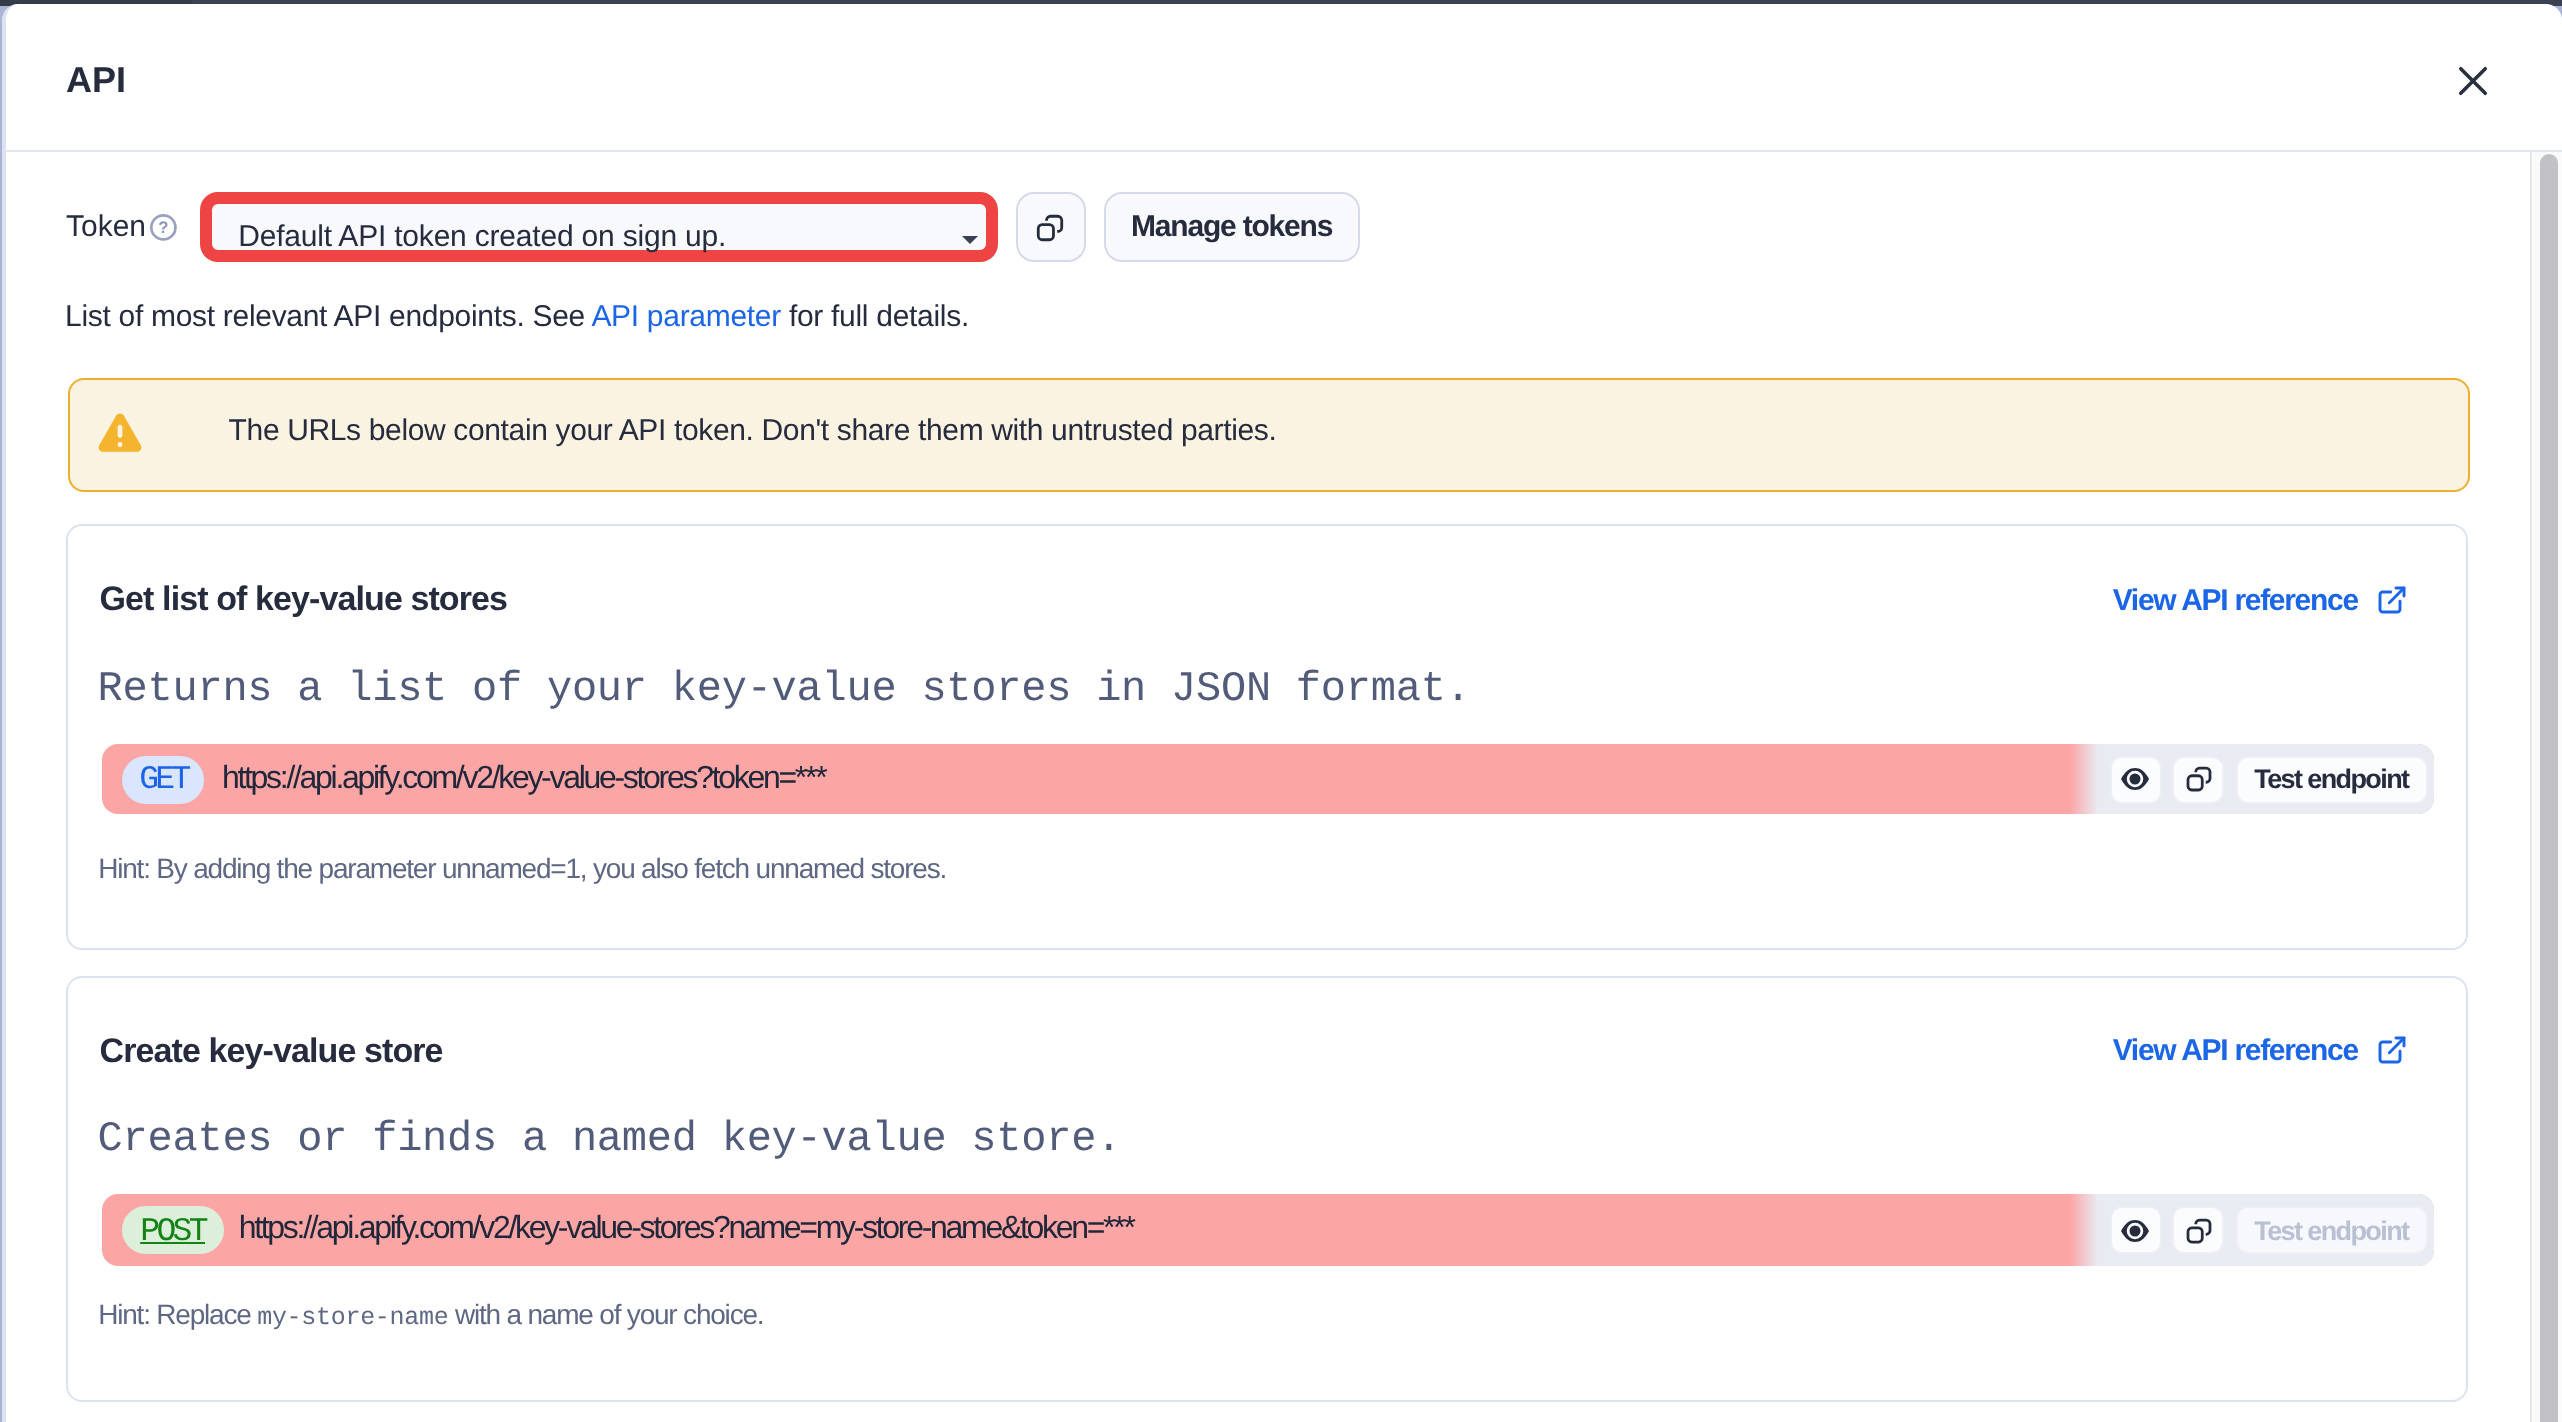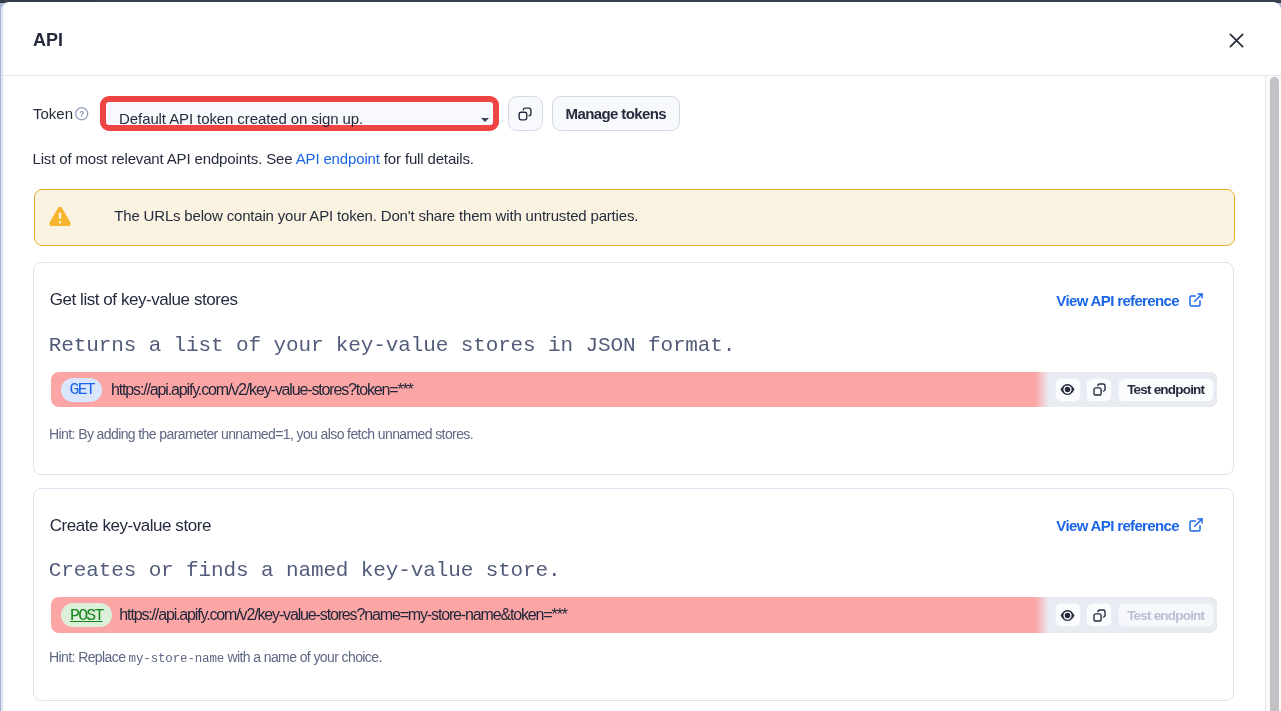--- a/index.html
+++ b/index.html
@@ -32,21 +32,21 @@
 
   .warn { left:30.5px; top:187px; width:1201px; height:56.5px; background:#FBF3E1;
           border:1px solid #EDAE2F; border-radius:8px; display:flex; align-items:center;gap:36px; }
   .warn svg { margin-left:13.5px; }
   .warn span { margin-left:6.3px; font-size:15px; color:#262C3E; letter-spacing:-0.18px; position:relative; top:-1.4px; }
 
   .card { left:30.4px; width:1200.5px; height:212.5px; background:#fff;
           border:1px solid #DDE2F0; border-radius:8px; }
   .card1 { top:260.3px; }
   .card2 { top:485.6px; height:213.5px; }
-  .ctitle { position:absolute; left:15.4px; top:27px; font-size:17px; font-weight:normal; color:#262C3E; letter-spacing:-0.45px; }
+  .ctitle { position:absolute; left:15.4px; top:27px; font-size:17px; font-weight:bold; color:#262C3E; letter-spacing:-0.45px; }
   .clink { position:absolute; right:29px; top:28.3px; font-size:15px; font-weight:bold; color:#1B66E6; letter-spacing:-0.65px; display:flex; align-items:center; }
   .clink svg { margin-left:9px; }
   .cdesc { position:absolute; left:14.4px; top:70.5px; font-size:21px; color:#525C7A; letter-spacing:-0.12px;font-family:Liberation Mono, monospace; }
   .crow { position:absolute; left:16.9px; top:108.9px; width:1165.4px; height:35.2px;
           background:#fca5a5; border-radius:8px; display:flex; align-items:center; }
   .pill { margin-left:9.7px; height:24.3px; border-radius:12.2px; display:flex; align-items:center; justify-content:center;
           font-family:"Liberation Mono", monospace; font-size:16.5px; letter-spacing:-1.8px; }
   .pill-get { width:41.5px; background:#D9E6FD; color:#1B63E9; }
   .pill-post { width:50.7px; background:#DBEFDB; color:#148214;text-decoration:underline; }
   .url { font-family:Liberation Sans, sans-serif; font-size:16px; letter-spacing:-1.15px; color:#21273A; white-space:pre; }
@@ -91,21 +91,21 @@
     </div>
     <div class="abs btn copybtn">
       <svg width="16" height="16" viewBox="0 0 24 24">
         <rect x="9.4" y="3.2" width="11.4" height="11.4" rx="3" fill="none" stroke="#262C3E" stroke-width="2.1"></rect>
         <rect x="3.2" y="9.4" width="11.4" height="11.4" rx="3" fill="#F8F9FC" stroke="#F8F9FC" stroke-width="5.5"></rect>
         <rect x="3.2" y="9.4" width="11.4" height="11.4" rx="3" fill="#F8F9FC" stroke="#262C3E" stroke-width="2.1"></rect>
       </svg>
     </div>
     <div class="abs btn managebtn">Manage tokens</div>
 
-    <div class="abs intro">List of most relevant API endpoints. See <a href="#">API endpoint</a> for full details.</div>
+    <div class="abs intro">List of most relevant API endpoints. See <a href="#">API parameter</a> for full details.</div>
 
     <div class="abs warn">
       <svg width="24" height="22" viewBox="0 0 24 22">
         <path d="M10.1 1.8 a2.2 2.2 0 0 1 3.8 0 l8.5 14.8 a2.2 2.2 0 0 1 -1.9 3.3 H3.5 a2.2 2.2 0 0 1 -1.9 -3.3 Z" fill="#F4B42E"></path>
         <rect x="10.8" y="6.4" width="2.4" height="6.6" rx="1.2" fill="#FBF3E1"></rect>
         <rect x="10.8" y="15.0" width="2.4" height="2.6" rx="1.2" fill="#FBF3E1"></rect>
       </svg>
       <span>The URLs below contain your API token. Don't share them with untrusted parties.</span>
     </div>
 

